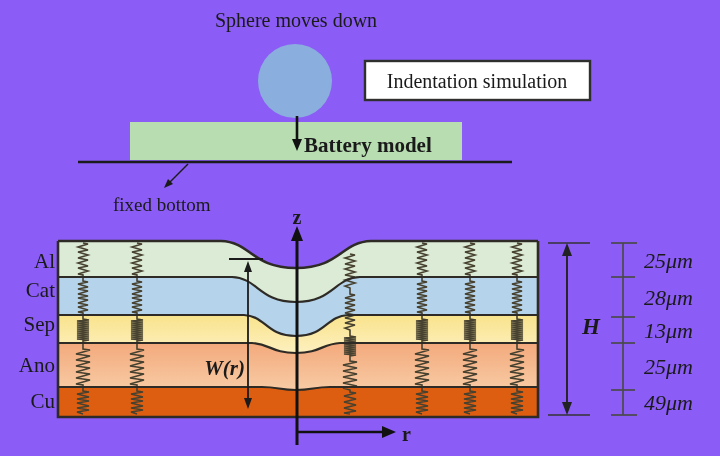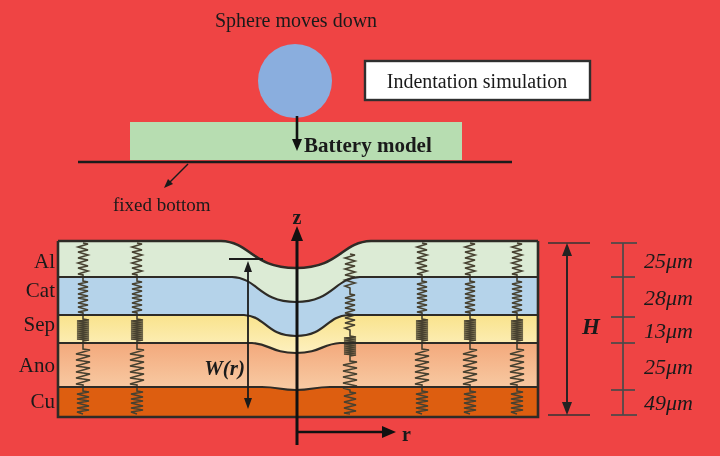--- a/index.html
+++ b/index.html
@@ -1,16 +1,16 @@
 <!DOCTYPE html>
 <html><head>
 <meta charset="utf-8">
 <style>
   html,body{margin:0;padding:0;background:#ffffff;}
-  .stage{position:relative;width:720px;height:456px;background:#ef4444;overflow:hidden;
+  .stage{position:relative;width:720px;height:456px;background:#8b5cf6;overflow:hidden;
          font-family:"Liberation Serif","DejaVu Serif",serif;}
   svg{display:block}
   text{fill:#1a1a1a}
   .caption{font-size:20px;}
   .boxlabel{font-size:20px;}
   .batt{font-size:21px;font-weight:bold;}
   .small{font-size:19px;}
   .layername{font-size:21px;}
   .axis{font-size:20px;font-weight:bold;}
   .wlab{font-size:21px;font-weight:bold;font-style:italic;}

